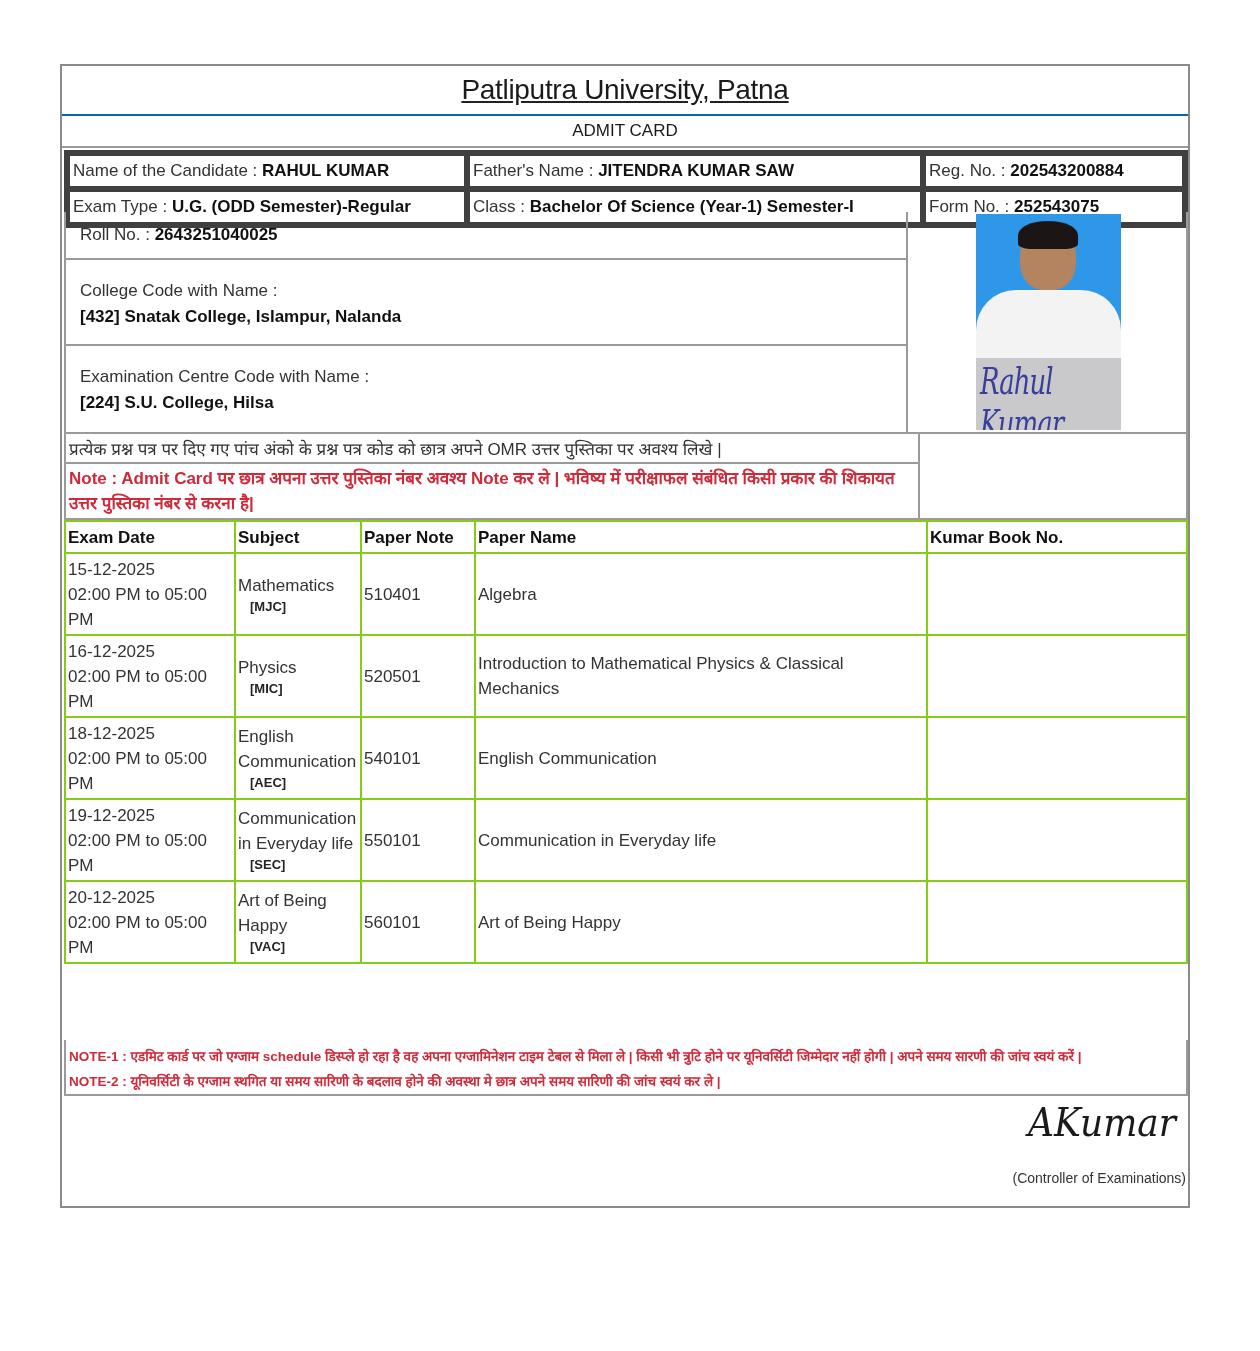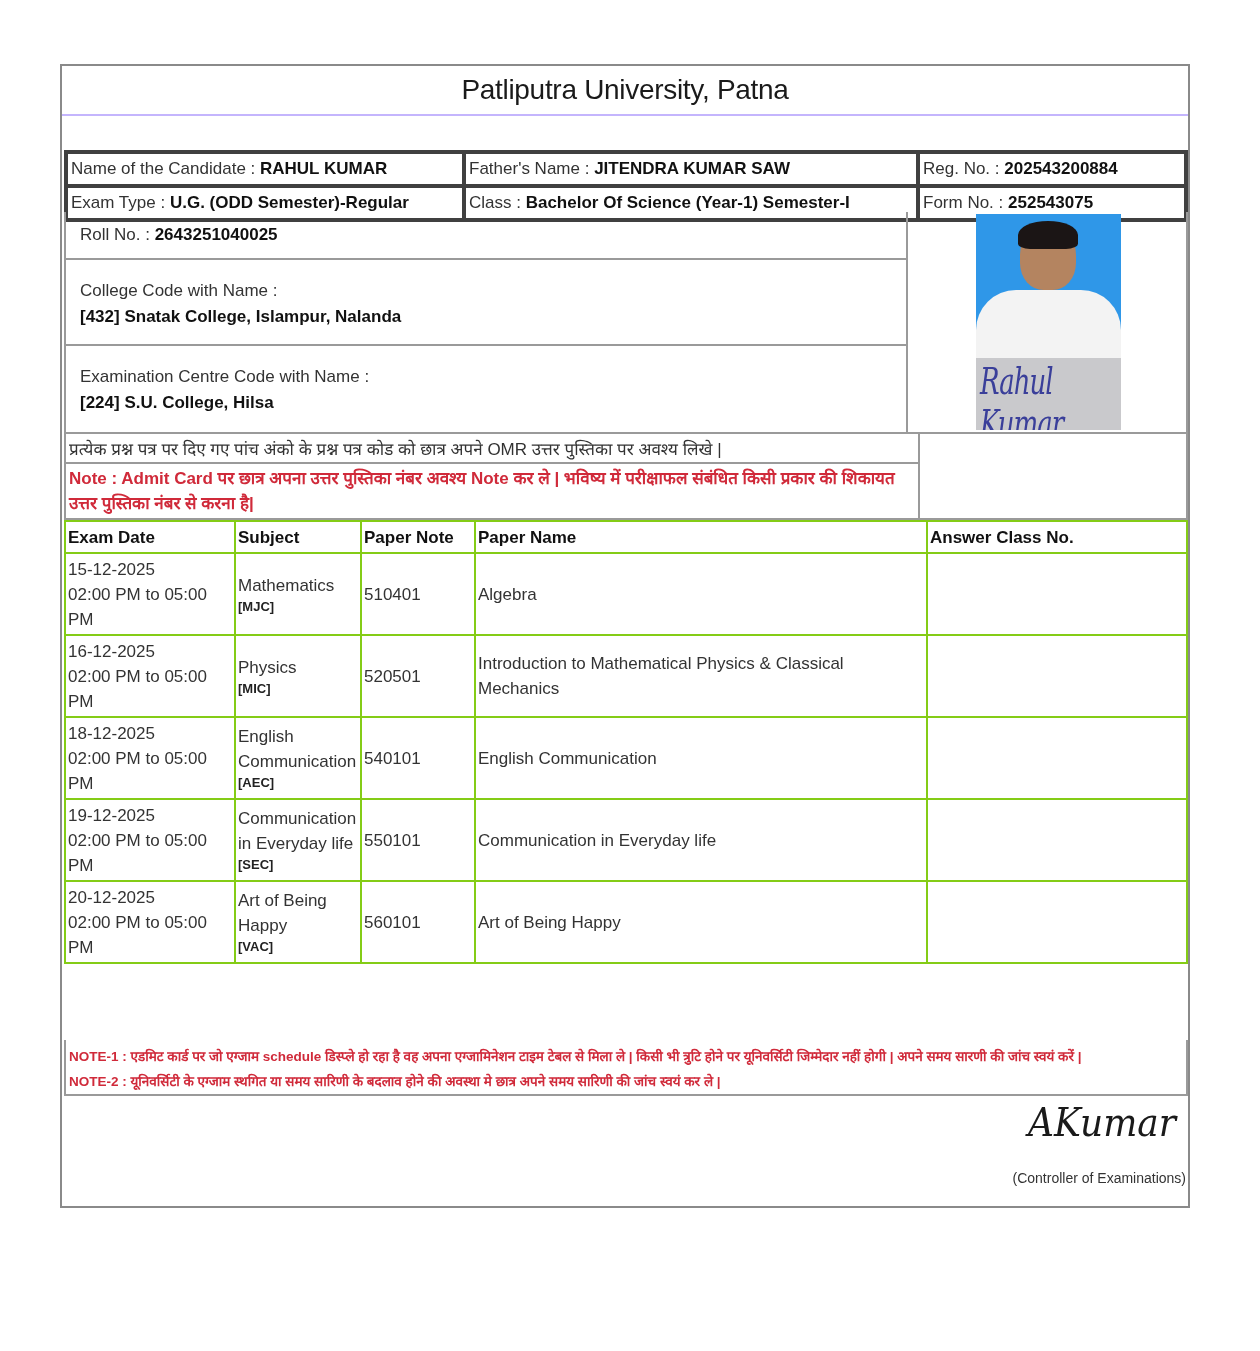--- a/index.html
+++ b/index.html
@@ -1,55 +1,58 @@
 <!DOCTYPE html>
 <html><head>
 <meta charset="utf-8">
 <style>
   html, body { margin:0; padding:0; background:#ffffff; }
   body { width:1260px; height:1351px; position:relative; font-family:"Liberation Sans", "DejaVu Sans", sans-serif; color:#222; }
   .card { position:absolute; left:60px; top:64px; width:1130px; height:1144px; border:2px solid #8a8a8a; box-sizing:border-box; }
-  .title-row { position:absolute; left:0; top:0; width:1126px; height:48px; border-bottom:2px solid #c4b5fd; display:flex; align-items:center; justify-content:center; }
+  .title-row { position:absolute; left:0; top:0; width:1126px; height:48px; border-bottom:2px solid #0369a1; display:flex; align-items:center; justify-content:center;text-decoration:underline; }
   .title-row span { font-size:28px; font-weight:500; color:#1a1a1a; letter-spacing:-0.3px; }
   .sub-row { position:absolute; left:0; top:50px; width:1126px; height:30px; border-bottom:2px solid #9a9a9a; display:flex; align-items:center; justify-content:center; }
   .sub-row span { font-size:17px; color:#1a1a1a; }
   table { border-collapse:collapse; }
   .info { position:absolute; left:2px; top:84px; width:1124px; }
-  .info td { border:4px solid #404040; font-size:17px; padding:4px 3px; height:22px; white-space:nowrap; color:#333; }
+  .info td { border:6px solid #404040; font-size:17px; padding:4px 3px; height:22px; white-space:nowrap; color:#333; }
   .info b { color:#111; font-weight:700; }
   .left-block { position:absolute; left:2px; top:146px; width:844px; }
   .left-block .blk { border:2px solid #9a9a9a; border-top:none; padding:0 14px; font-size:17px; color:#333; box-sizing:border-box; }
   .left-block .blk b { color:#111; }
   .photo-cell { position:absolute; left:846px; top:146px; width:280px; height:222px; border:2px solid #9a9a9a; border-top:none; border-left:none; box-sizing:border-box; }
   .photo { position:absolute; left:68px; top:2px; width:145px; height:216px; background:#2f97e8; overflow:hidden; }
   .photo .head { position:absolute; left:44px; top:12px; width:56px; height:64px; background:#b48460; border-radius:45% 45% 42% 42%; }
   .photo .hair { position:absolute; left:42px; top:7px; width:60px; height:28px; background:#1b1515; border-radius:50% 50% 20% 20%; }
   .photo .shirt { position:absolute; left:0; top:76px; width:145px; height:72px; background:#f3f3f3; border-radius:40px 40px 0 0; }
   .photo .sign-band { position:absolute; left:0; top:144px; width:145px; height:72px; background:#c9c9cc; }
   .photo .sig { position:absolute; left:4px; top:158px; font-family:"DejaVu Serif", serif; font-style:italic; font-size:26px; color:#3a3f9a; letter-spacing:-1px; transform:scaleY(1.4); }
   .notes-top { position:absolute; left:2px; top:368px; width:856px; }
   .notes-top .line1 { border:2px solid #9a9a9a; border-top:none; height:30px; padding:0 3px; font-size:17px; display:flex; align-items:center; color:#333; box-sizing:border-box; }
   .notes-top .line2 { border:2px solid #9a9a9a; border-top:none; height:56px; padding:2px 3px; font-size:17px; color:#d02a3a; font-weight:700; line-height:25px; box-sizing:border-box; }
   .blank-right { position:absolute; left:858px; top:368px; width:268px; height:86px; border:2px solid #9a9a9a; border-top:none; border-left:none; box-sizing:border-box; }
   .sched { position:absolute; left:2px; top:454px; width:1124px; }
   .sched th, .sched td { border:2px solid #84cc16; font-size:17px; padding:1px 2px; text-align:left; vertical-align:middle; color:#333; line-height:25px; }
   .sched th { font-weight:700; color:#111; height:28px; }
   .sched td { height:78px; }
-  .sched .tag { font-size:13px; font-weight:700; color:#222; display:block; line-height:18px; }
+  .sched .tag { font-size:13px; font-weight:700; color:#222; display:block; line-height:18px;margin-left:12px; }
   .footnotes { position:absolute; left:2px; top:974px; width:1124px; height:56px; border:2px solid #9a9a9a; border-top:none; box-sizing:border-box; padding:4px 3px; }
   .footnotes div { font-size:13.5px; color:#d02a3a; font-weight:700; line-height:25px; white-space:nowrap; }
   .ctrl-sign { position:absolute; right:12px; top:1036px; font-family:"DejaVu Serif", serif; font-style:italic; font-size:36px; color:#1a1a1a; transform:scaleY(1.1); }
   .ctrl-label { position:absolute; right:2px; top:1104px; font-size:14px; color:#333; }
 </style>
 </head>
 <body>
 
 <div class="card">
   <div class="title-row">
     <span>Patliputra University, Patna</span>
+  </div>
+  <div class="sub-row">
+    <span>ADMIT CARD</span>
   </div>
 
   <table class="info">
     <tbody>
         <tr>
       <td style="width:388px"><span>Name of the Candidate : </span><b>RAHUL KUMAR</b></td>
       <td style="width:444px"><span>Father's Name : </span><b>JITENDRA KUMAR SAW</b></td>
       <td><span>Reg. No. : </span><b>202543200884</b></td>
     </tr>
     <tr>
@@ -90,21 +93,21 @@
   </div>
   <div class="blank-right"></div>
 
   <table class="sched">
     <thead>
       <tr>
         <th style="width:164px">Exam Date</th>
         <th style="width:120px">Subject</th>
         <th style="width:108px">Paper Note</th>
         <th style="width:446px">Paper Name</th>
-        <th>Answer Class No.</th>
+        <th>Kumar Book No.</th>
       </tr>
     </thead>
     <tbody>
       <tr>
         <td>
             <div>15-12-2025</div>
             <div>02:00 PM to 05:00 PM</div>
           </td>
         <td><span>Mathematics</span><span class="tag">[MJC]</span></td>
         <td>510401</td>

